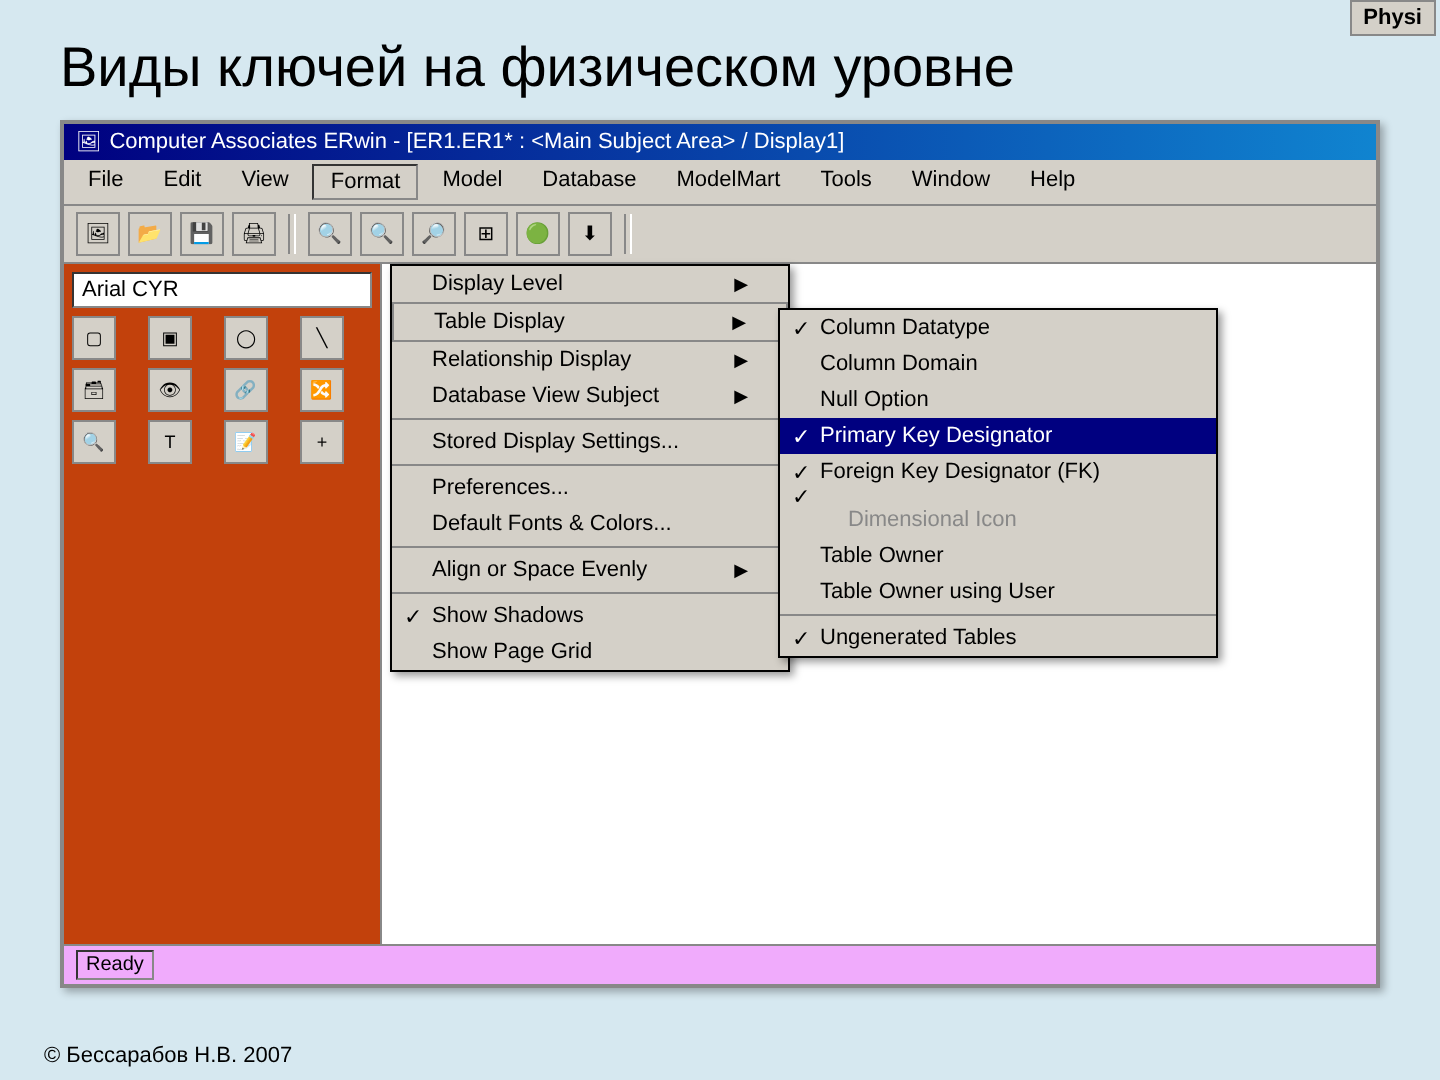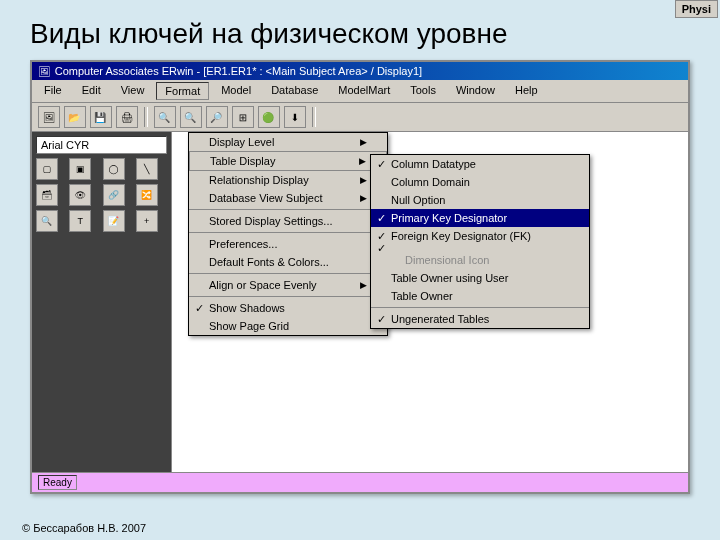--- a/index.html
+++ b/index.html
@@ -90,22 +90,22 @@
       margin: 0 2px;
     }
 
     .main-content {
       display: flex;
       height: 340px;
       position: relative;
     }
 
     .sidebar {
-      width: 140px;
-      background: #404040;
+      width: 159px;
+      background: #c2410c;
       border-right: 1px solid #888;
       padding: 4px;
     }
 
     .font-box {
       background: white;
       border: 1px inset #888;
       padding: 2px 4px;
       font-size: 11px;
       margin-bottom: 4px;
@@ -309,21 +309,21 @@
       <div class="sidebar-icons" style="margin-top:4px">
         <div class="sidebar-icon-btn">🔍</div>
         <div class="sidebar-icon-btn">T</div>
         <div class="sidebar-icon-btn">📝</div>
         <div class="sidebar-icon-btn">+</div>
       </div>
     </div>
 
     <div class="canvas-area">
 
-      <div class="format-menu" style="position:absolute;top:0;left:16px;z-index:100;">
+      <div class="format-menu" style="position:absolute;top:0;left:4px;z-index:100;">
 
         <div class="format-menu-item">
           <span>Display Level</span>
           <span class="submenu-arrow">▶</span>
         </div>
 
         <div class="format-menu-item" style="background:#d4d0c8; border:1px solid #888;">
           <span>Table Display</span>
           <span class="submenu-arrow">▶</span>
         </div>
@@ -401,25 +401,25 @@
 
         <div class="table-submenu-item">
           <span class="checkmark">✓</span>
         </div>
 
         <div class="table-submenu-item disabled-item">
           <span style="color:#888; padding-left:14px;">Dimensional Icon</span>
         </div>
 
         <div class="table-submenu-item">
+          <span>Table Owner</span>
+        </div>
+
+        <div class="table-submenu-item">
           <span>Table Owner using User</span>
-        </div>
-
-        <div class="table-submenu-item">
-          <span>Table Owner</span>
         </div>
 
         <div class="menu-separator"></div>
 
         <div class="table-submenu-item">
           <span class="checkmark">✓</span>
           <span>Ungenerated Tables</span>
         </div>
 
       </div>

